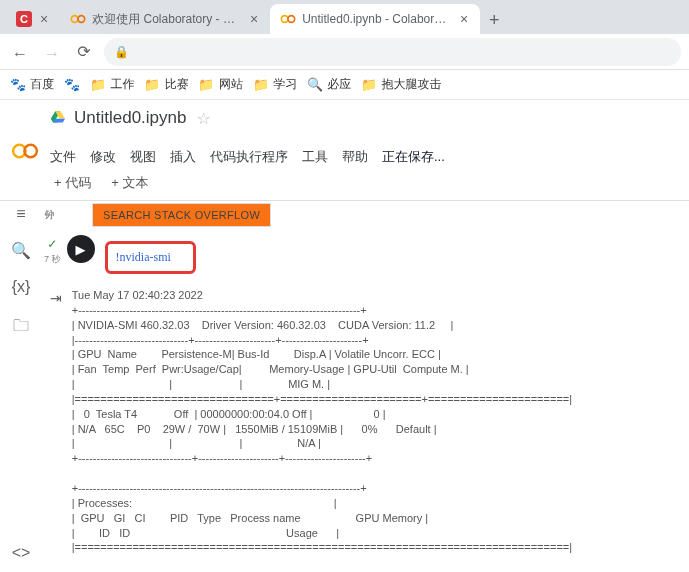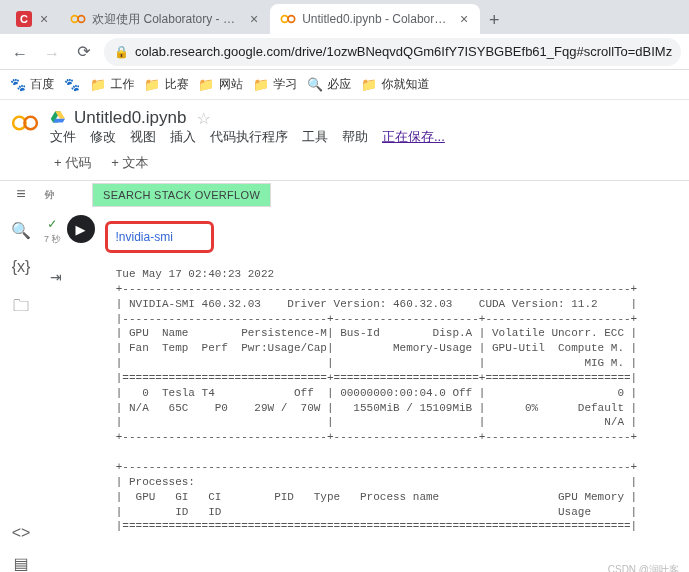--- a/index.html
+++ b/index.html
@@ -14,46 +14,46 @@
 .newtab { width:28px; height:28px; display:flex; align-items:center; justify-content:center; color:#5f6368; font-size:18px; }
 .navbar { height:36px; display:flex; align-items:center; padding:0 8px; gap:8px; border-bottom:1px solid #e0e0e0; }
 .navbtn { width:24px; height:24px; display:flex; align-items:center; justify-content:center; color:#5f6368; font-size:16px; }
 .omni { flex:1; height:28px; background:#f1f3f4; border-radius:14px; display:flex; align-items:center; padding:0 10px; font-size:13px; color:#202124; overflow:hidden; white-space:nowrap; }
 .lock { font-size:12px; margin-right:6px; color:#5f6368; }
 .bookmarks { height:30px; display:flex; align-items:center; padding:0 10px; gap:10px; border-bottom:1px solid #e8e8e8; font-size:12px; white-space:nowrap; overflow:hidden; }
 .bk { display:flex; align-items:center; gap:4px; color:#333; }
 .paw { color:#4285f4; font-size:13px; }
 .folder { color:#ffca28; font-size:13px; }
 .magnify { color:#4285f4; font-size:13px; }
-.colab-header { display:flex; align-items:flex-start; padding:8px 10px 0; gap:10px; }
+.colab-header { display:flex; align-items:flex-end; padding:8px 10px 0; gap:10px; }
 .colab-logo { width:30px; height:30px; }
 .header-right { flex:1; }
 .titlebar { display:flex; align-items:center; gap:6px; }
 .drive-icon { width:18px; height:18px; }
 .nb-title { font-size:17px; color:#3c4043; }
 .star { color:#bbb; font-size:16px; margin-left:4px; }
-.menubar { display:flex; gap:14px; font-size:13px; color:#3c4043; margin-top:0; }
-.menubar span:last-child { text-decoration:underline; color:#4c1d95; }
+.menubar { display:flex; gap:14px; font-size:13px; color:#3c4043; margin-top:20px; }
+.menubar span:last-child { color:#0f172a; }
 .toolbar-row { display:flex; align-items:center; padding:4px 12px 4px 46px; gap:4px; font-size:13px; color:#555; border-bottom:1px solid #e0e0e0; }
 .tool-btn { padding:4px 8px; }
 .main { display:flex; height:calc(100% - 170px); }
 .leftrail { width:42px; background:#fff; display:flex; flex-direction:column; align-items:center; padding-top:4px; gap:18px; color:#616161; font-size:16px; }
 .leftrail-bottom { margin-top:auto; padding-bottom:10px; display:flex; flex-direction:column; gap:12px; align-items:center; }
 .content { flex:1; padding:0 6px 0 0; position:relative; overflow:hidden; }
 .vtext { font-size:10px; color:#888; writing-mode:vertical-rl; position:absolute; left:0; top:0; }
-.search-chip { display:inline-block; margin:2px 0 8px 50px; padding:5px 10px; background:#86efac; border:1px solid #dadce0; font-size:11px; color:#3c4043; letter-spacing:0.3px; }
+.search-chip { display:inline-block; margin:2px 0 8px 50px; padding:5px 10px; background:#f97316; border:1px solid #dadce0; font-size:11px; color:#3c4043; letter-spacing:0.3px; }
 .cell-row { display:flex; align-items:flex-start; gap:6px; margin-left:2px; }
 .cell-status { display:flex; flex-direction:column; align-items:center; font-size:9px; color:#888; gap:2px; margin-top:2px; }
 .check { color:#388e3c; font-size:12px; }
 .play { width:28px; height:28px; border-radius:50%; background:#202124; color:#fff; display:flex; align-items:center; justify-content:center; font-size:13px; }
 .cell-code { flex:1; font-family:Menlo,Consolas,monospace; font-size:12px; color:#3367d6; padding:6px 0 6px 4px; }
-.redbox { display:inline-block; border:3px solid #e53935; border-radius:6px; padding:6px 38px 6px 8px; }
+.redbox { display:inline-block; border:3px solid #e53935; border-radius:6px; padding:6px 22px 6px 8px;font-family:Liberation Serif, serif; }
 .output-row { display:flex; align-items:flex-start; gap:10px; margin-left:8px; margin-top:8px; }
 .outarrow { color:#5f6368; font-size:14px; margin-top:2px; }
-.output { font-family:Liberation Mono, monospace; font-size:11px; color:#555; white-space:pre; line-height:1.35; flex:1; overflow:hidden;margin-left:44px; }
+.output { font-family:Liberation Sans, sans-serif; font-size:11px; color:#555; white-space:pre; line-height:1.35; flex:1; overflow:hidden; }
 .watermark { position:absolute; right:10px; bottom:6px; font-size:10px; color:#bbb; }
 </style>
 </head>
 <body>
 
 <div class="tabstrip">
   <div class="tab">
     <span class="favicon c-red">C</span>
     <span class="tab-close">×</span>
   </div>
@@ -75,21 +75,20 @@
   </div>
   <div class="newtab">+</div>
 </div>
 
 <div class="navbar">
   <div class="navbtn">←</div>
   <div class="navbtn" style="color:#ccc">→</div>
   <div class="navbtn">⟳</div>
   <div class="omni">
     <span class="lock">🔒</span>
-    <span>colab.research.google.com/drive/1ozwBNeqvdQGm6IfY7ISYBGBEfb61_Fqg#scrollTo=dBIMz</span>
   </div>
 </div>
 
 <div class="bookmarks">
   <span class="bk">
       <span class="paw">🐾</span>
       <span>百度</span>
     </span>
   <span class="bk">
       <span class="paw">🐾</span>
@@ -109,21 +108,21 @@
   <span class="bk">
       <span class="folder">📁</span>
       <span>学习</span>
     </span>
   <span class="bk">
       <span class="magnify">🔍</span>
       <span>必应</span>
     </span>
   <span class="bk">
       <span class="folder">📁</span>
-      <span>你就知道</span>
+      <span>抱大腿攻击</span>
     </span>
 </div>
 
 <div class="colab-header">
   <svg class="colab-logo" viewBox="0 0 48 48">
       <circle cx="15" cy="24" r="10" fill="none" stroke="#f9ab00" stroke-width="4"></circle>
       <circle cx="33" cy="24" r="10" fill="none" stroke="#e8710a" stroke-width="4"></circle>
     </svg>
   <div class="header-right">
     <div class="titlebar">

